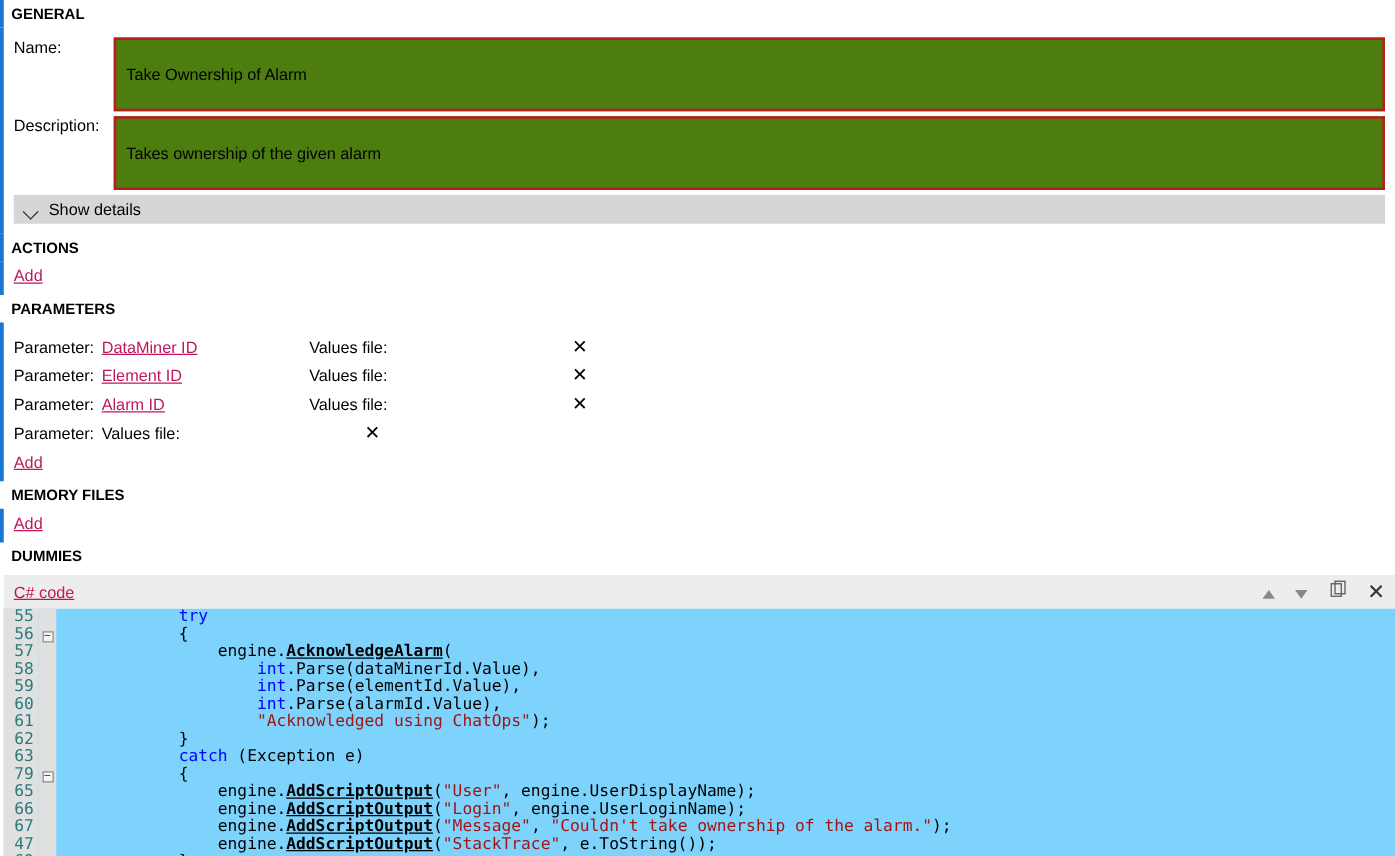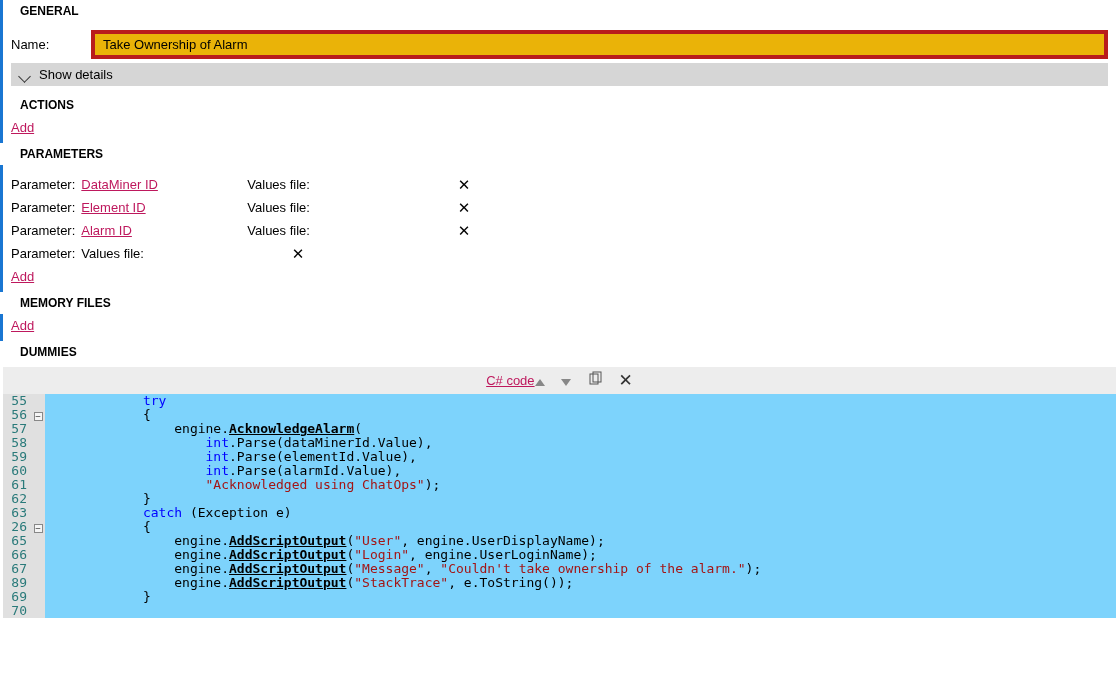--- a/index.html
+++ b/index.html
@@ -1,25 +1,25 @@
 <!DOCTYPE html>
 <html><head>
 <meta charset="utf-8">
 <style>
   * { box-sizing: border-box; margin: 0; padding: 0; }
   body { font-family: "Segoe UI", Arial, sans-serif; font-size: 13px; color: #000; background: #fff; width: 1116px; }
 
-  .section-header { border-left: 3px solid #1976d2; padding: 4px 17px; font-weight: bold; font-size: 12px; }
+  .section-header { border-left: 3px solid #1976d2; padding: 4px 6px; font-weight: bold; font-size: 12px; }
   .section-body   { border-left: 3px solid #1976d2; padding: 4px 8px 8px; }
   .no-border-body { border-left: 3px solid transparent; padding: 4px 8px 8px; }
 
-  .form-row { display: flex; align-items: center; gap: 8px; margin: 4px 0; }
+  .form-row { display: flex; gap: 8px; margin: 4px 0; }
   .form-label { min-width: 72px; }
   .form-input {
-    flex: 1; border: 4px solid #b91c1c; background: #eab308; padding: 3px 8px;
+    flex: 1; border: 2px solid #b91c1c; background: #4d7c0f; padding: 20px 8px;
     font-family: inherit; font-size: inherit;
   }
 
   .details-bar {
     display: flex; align-items: center; gap: 8px;
     background: #d6d6d6; padding: 4px 8px; margin-top: 4px; cursor: pointer; text-align: center;
   }
   .chevron-down {
     display: inline-block; width: 12px; height: 12px; position: relative;
   }
@@ -34,21 +34,21 @@
   .param-row { display: flex; align-items: center; gap: 6px; margin: 8px 0; }
   .param-label { }
   .param-name { text-decoration: underline; width: 160px; display: inline-block; }
   .vf-label { }
   .vf-value { text-decoration: underline; width: 110px; display: inline-block; }
   .clear-btn {
     width: 24px; text-align: center; cursor: pointer; font-size: 15px; line-height: 1; margin-left: 20px;
   }
 
   .actions-toolbar {
-    display: flex; align-items: center; justify-content: center;
+    display: flex; align-items: center; justify-content: space-between;
     background: #ededed; padding: 3px 8px; margin-top: 4px;
   }
   .actions-toolbar .right { display: flex; align-items: center; gap: 16px; font-size: 14px; color: #555; }
   .tri-up, .tri-down { width: 0; height: 0; display: inline-block; }
   .tri-up   { border-left: 5px solid transparent; border-right: 5px solid transparent; border-bottom: 7px solid #888; }
   .tri-down { border-left: 5px solid transparent; border-right: 5px solid transparent; border-top: 7px solid #888; }
   .ico-btn { cursor: pointer; }
 
   .code-area { display: flex; background: #7dd3fc; font-family: Consolas, monospace; font-size: 13px; line-height: 14px; }
   .gutter {
@@ -69,20 +69,24 @@
   .gutter div, .foldcol div, .code > div { height: 14px; }
 </style>
 </head>
 <body>
 
 <div class="section-header">GENERAL</div>
 <div class="section-body">
   <div class="form-row">
     <div class="form-label">Name:</div>
     <input class="form-input" value="Take Ownership of Alarm" style="">
+  </div>
+  <div class="form-row">
+    <div class="form-label">Description:</div>
+    <input class="form-input" value="Takes ownership of the given alarm" style="">
   </div>
   <div class="details-bar">
     <span class="chevron-down"></span>
     <span>Show details</span>
   </div>
 </div>
 
 <div class="section-header">ACTIONS</div>
 <div class="section-body">
   <span class="link">Add</span>
@@ -142,25 +146,25 @@
     <div class="gutter" id="code-gutter">
         <div>55</div>
         <div>56</div>
         <div>57</div>
         <div>58</div>
         <div>59</div>
         <div>60</div>
         <div>61</div>
         <div>62</div>
         <div>63</div>
-        <div>26</div>
+        <div>79</div>
         <div>65</div>
         <div>66</div>
         <div>67</div>
-        <div>89</div>
+        <div>47</div>
         <div>69</div>
         <div>70</div>
       </div>
     <div class="foldcol" id="code-fold">
         <div>&nbsp;</div>
         <div><span class="fm">−</span></div>
         <div>&nbsp;</div>
         <div>&nbsp;</div>
         <div>&nbsp;</div>
         <div>&nbsp;</div>

